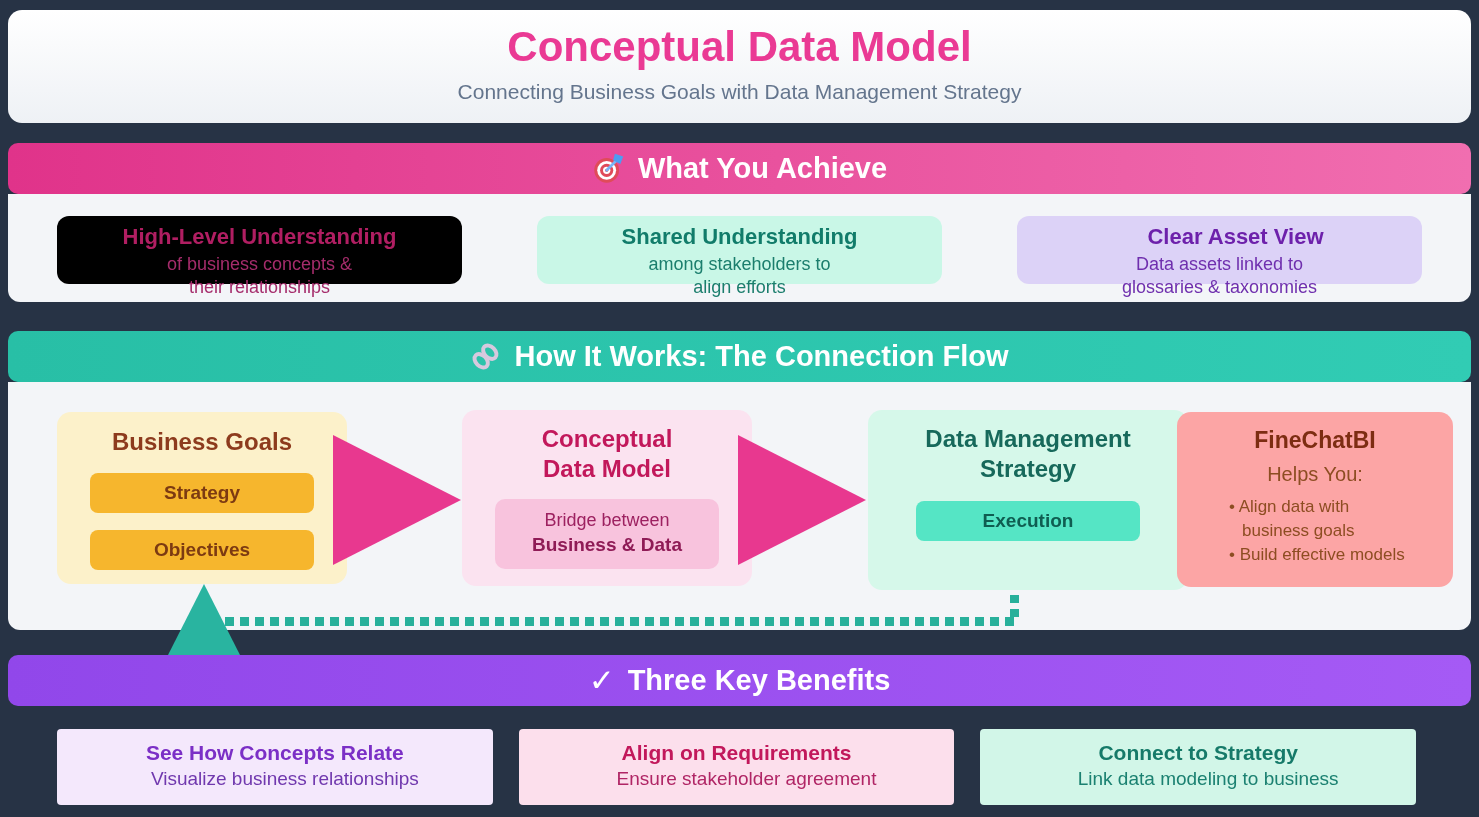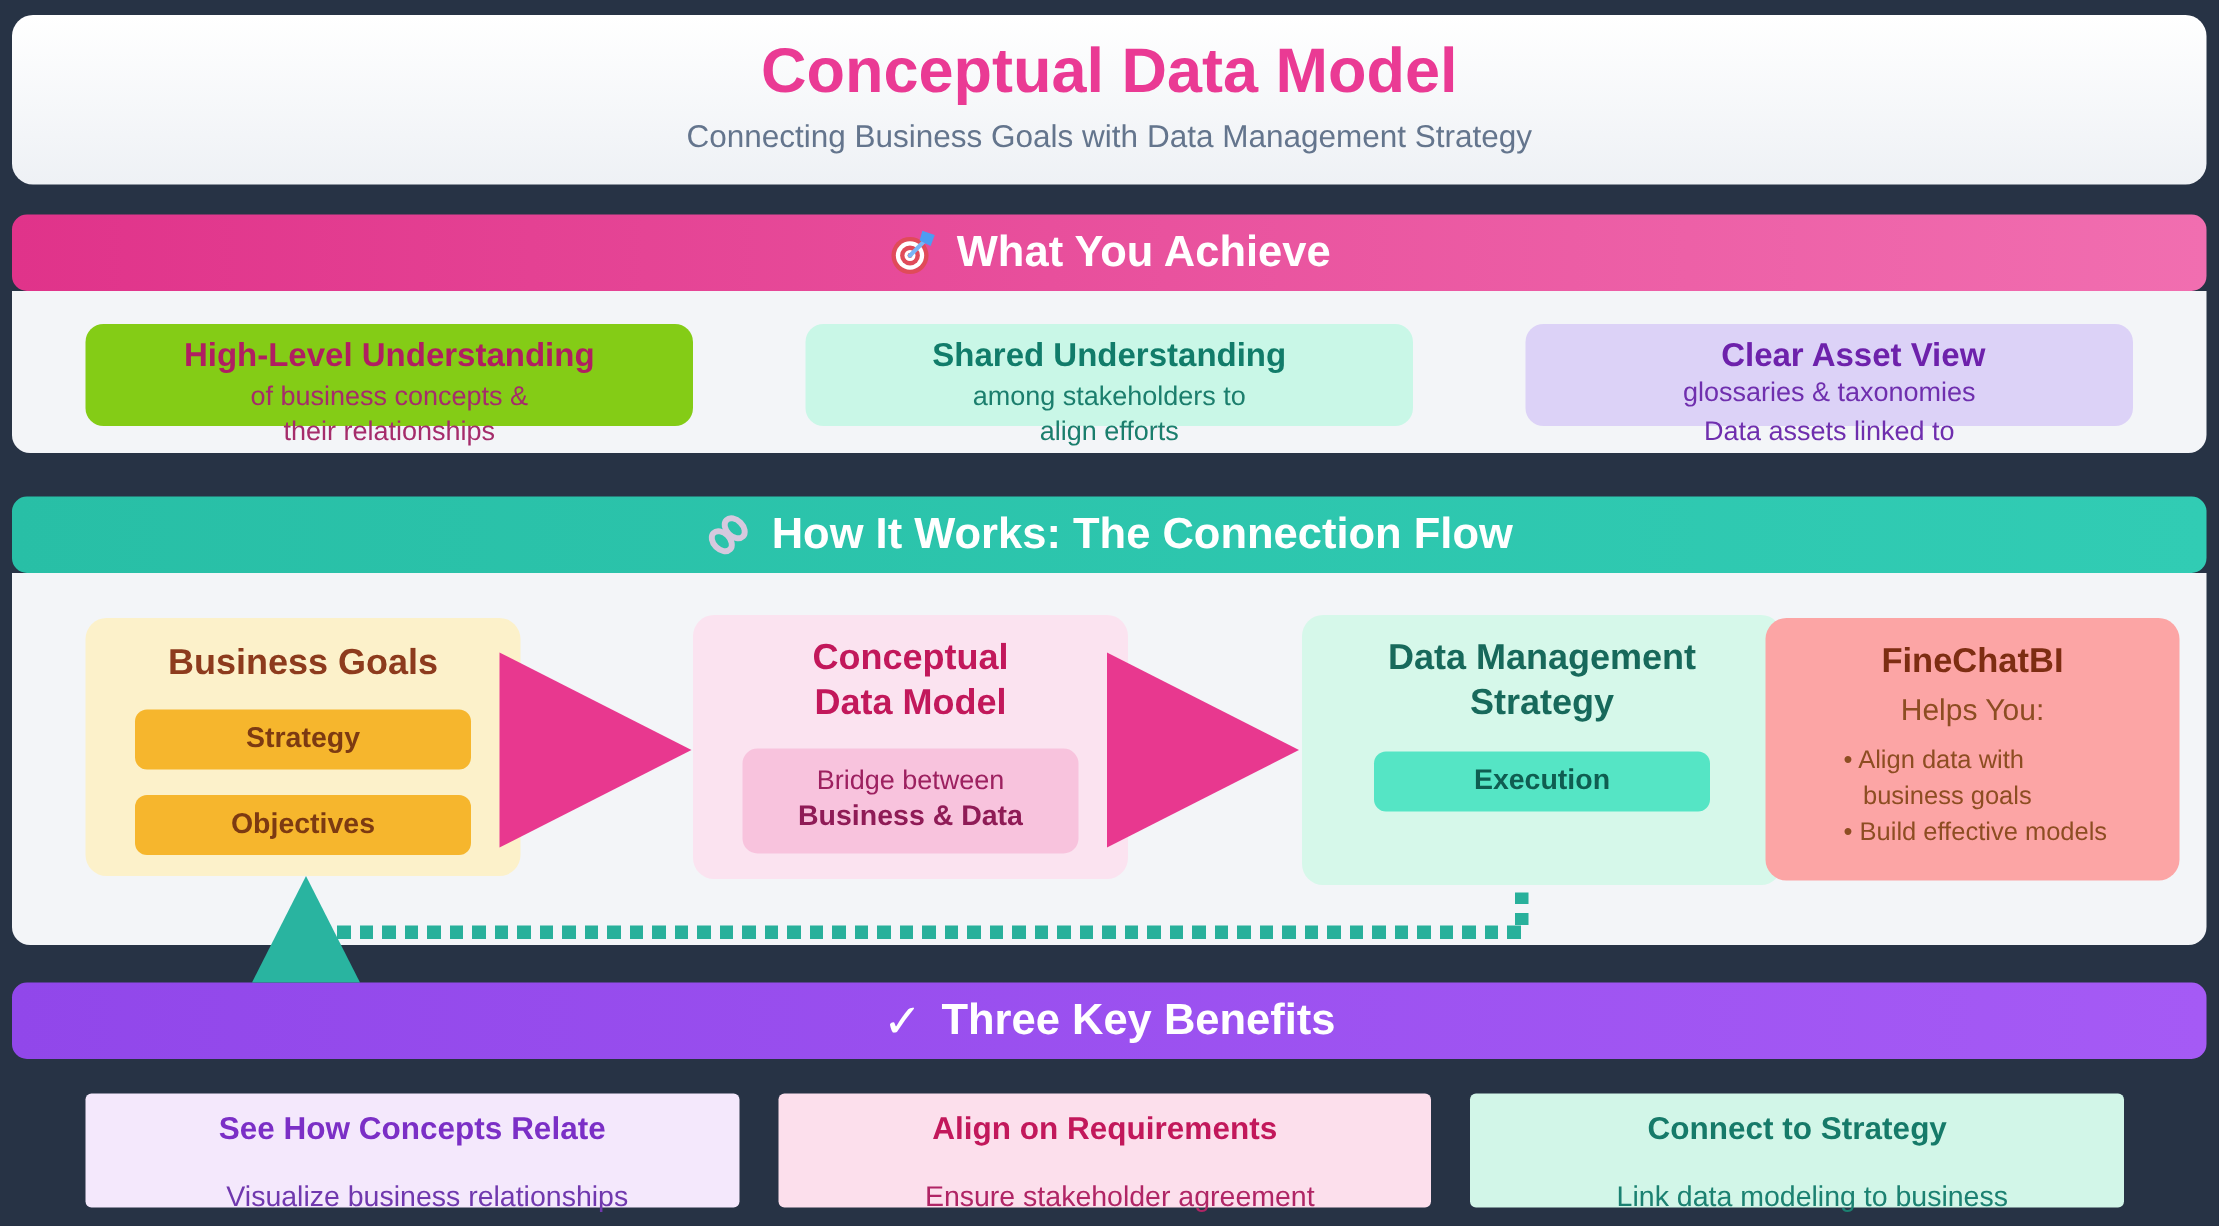--- a/index.html
+++ b/index.html
@@ -69,21 +69,21 @@
   }
   .achieve-card {
     width: 405px; height: 68px;
     border-radius: 12px;
     text-align: center;
     padding-top: 8px;
   }
   .achieve-card .a-title { font-size: 22px; font-weight: bold; line-height: 26px; }
   .achieve-card .a-line  { font-size: 18px; line-height: 23px; }
   .achieve-card .a-line.first { margin-top: 3px; }
-  .ac-pink   { background: #84cc16; }
+  .ac-pink   { background: #000000; }
   .ac-pink .a-title { color: #b01e62; }
   .ac-pink .a-line  { color: #a52c6b; }
   .ac-mint   { background: #c9f7e7; }
   .ac-mint .a-title { color: #117c6a; }
   .ac-mint .a-line  { color: #1b7e6d; }
   .ac-lav    { background: #dcd2f7; }
   .ac-lav .a-title { color: #6d21ab; padding-left: 32px; }
   .ac-lav .a-line  { color: #6f2fae; }
 
   
@@ -209,21 +209,21 @@
     padding: 0 55px 0 49px;
     gap: 26px;
   }
   .benefit-card {
     flex: 1;
     border-radius: 4px;
     text-align: center;
     padding-top: 11px;
   }
   .benefit-card .bn-title { font-size: 21px; font-weight: bold; line-height: 26px; }
-  .benefit-card .bn-sub   { margin-top: 21px; font-size: 19px; line-height: 24px; padding-left: 20px; }
+  .benefit-card .bn-sub   { margin-top: 1px; font-size: 19px; line-height: 24px; padding-left: 20px; }
   .bn-lav  { background: #f4e8fc; }
   .bn-lav .bn-title { color: #7b2fc6; }
   .bn-lav .bn-sub   { color: #7038ae; }
   .bn-pink { background: #fcdfec; }
   .bn-pink .bn-title { color: #c2185b; }
   .bn-pink .bn-sub   { color: #b02565; }
   .bn-mint { background: #d2f6e8; }
   .bn-mint .bn-title { color: #167a69; }
   .bn-mint .bn-sub   { color: #1b8171; }
 </style>
@@ -258,22 +258,22 @@
       <div class="a-line first">of business concepts &amp;</div>
       <div class="a-line">their relationships</div>
     </div>
     <div class="achieve-card ac-mint">
       <div class="a-title">Shared Understanding</div>
       <div class="a-line first">among stakeholders to</div>
       <div class="a-line">align efforts</div>
     </div>
     <div class="achieve-card ac-lav">
       <div class="a-title">Clear Asset View</div>
+      <div class="a-line first">Data assets linked to</div>
       <div class="a-line">glossaries &amp; taxonomies</div>
-      <div class="a-line first">Data assets linked to</div>
     </div>
   </div>
 
   <div class="banner banner-works">
     <span>
       <svg width="31" height="31" viewBox="0 0 36 36">
         <g fill="none" stroke="#d6c9de" stroke-width="4.6">
           <ellipse cx="13" cy="23" rx="6.3" ry="9" transform="rotate(-45 13 23)"></ellipse>
           <ellipse cx="23" cy="13" rx="6.3" ry="9" transform="rotate(-45 23 13)"></ellipse>
         </g>

